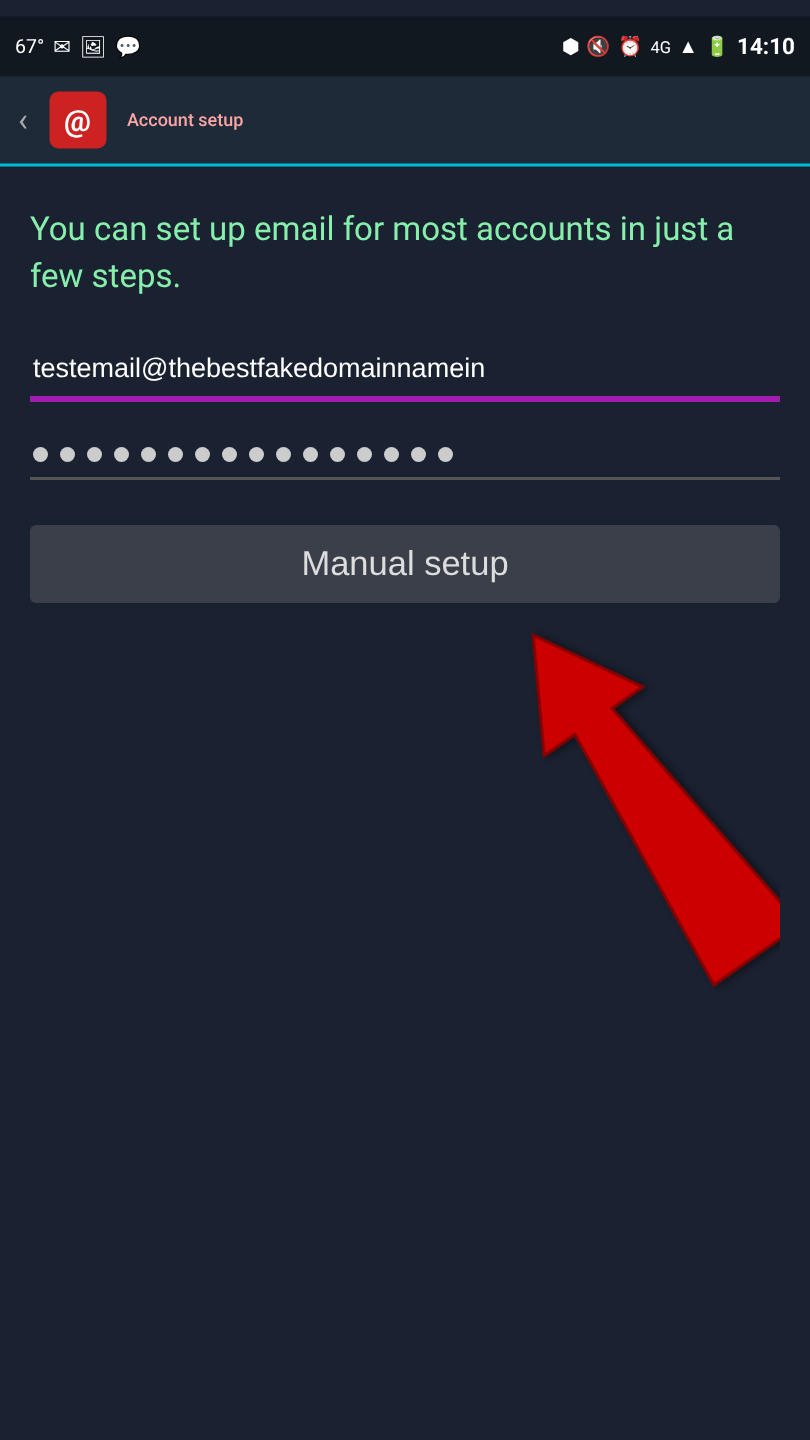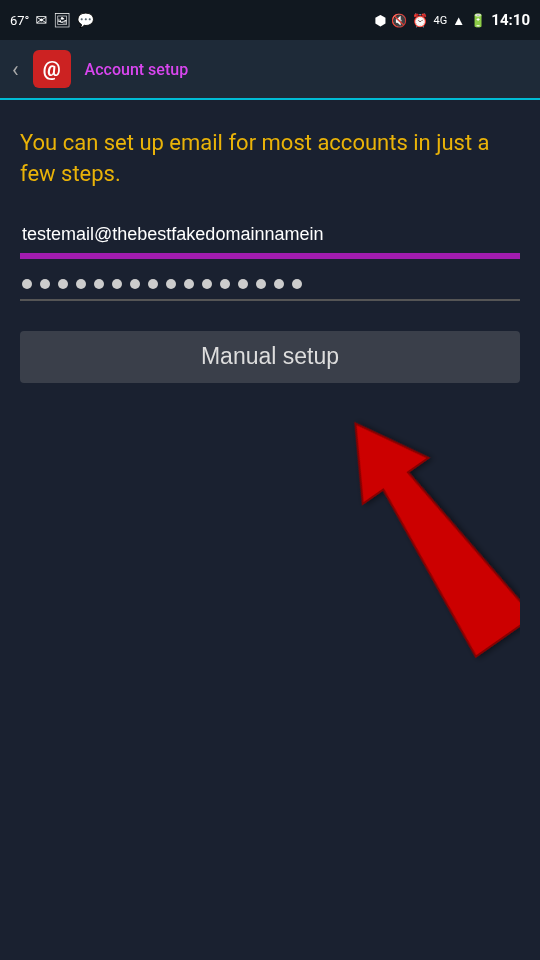--- a/index.html
+++ b/index.html
@@ -18,20 +18,21 @@
     .status-bar {
       width: 100%;
       height: 40px;
       background: #111820;
       display: flex;
       align-items: center;
       justify-content: space-between;
       padding: 0 10px;
       color: #fff;
       font-size: 13px;
+      margin-top: 11px;
     }
 
     .status-left {
       display: flex;
       align-items: center;
       gap: 6px;
     }
 
     .status-right {
       display: flex;
@@ -66,47 +67,47 @@
       border-radius: 6px;
       display: flex;
       align-items: center;
       justify-content: center;
       color: white;
       font-size: 20px;
       font-weight: bold;
     }
 
     .toolbar-title {
-      color: #d946ef;
-      font-size: 16px;
+      color: #fca5a5;
+      font-size: 12px;
       font-weight: 500;
     }
 
     
     .content {
       padding: 28px 20px 20px 20px;
     }
 
     .description {
-      color: #eab308;
+      color: #86efac;
       font-size: 22px;
       line-height: 1.4;
       margin-bottom: 28px;
     }
 
     
     .input-field {
       width: 100%;
       background: transparent;
       border: none;
-      border-bottom: 6px solid #a21caf;
+      border-bottom: 4px solid #a21caf;
       color: #fff;
       font-size: 18px;
       padding: 6px 2px 8px 2px;
-      margin-bottom: 12px;
+      margin-bottom: 22px;
       outline: none;
       display: block;
     }
 
     .input-field::placeholder {
       color: #888;
     }
 
     .password-dots {
       width: 100%;

